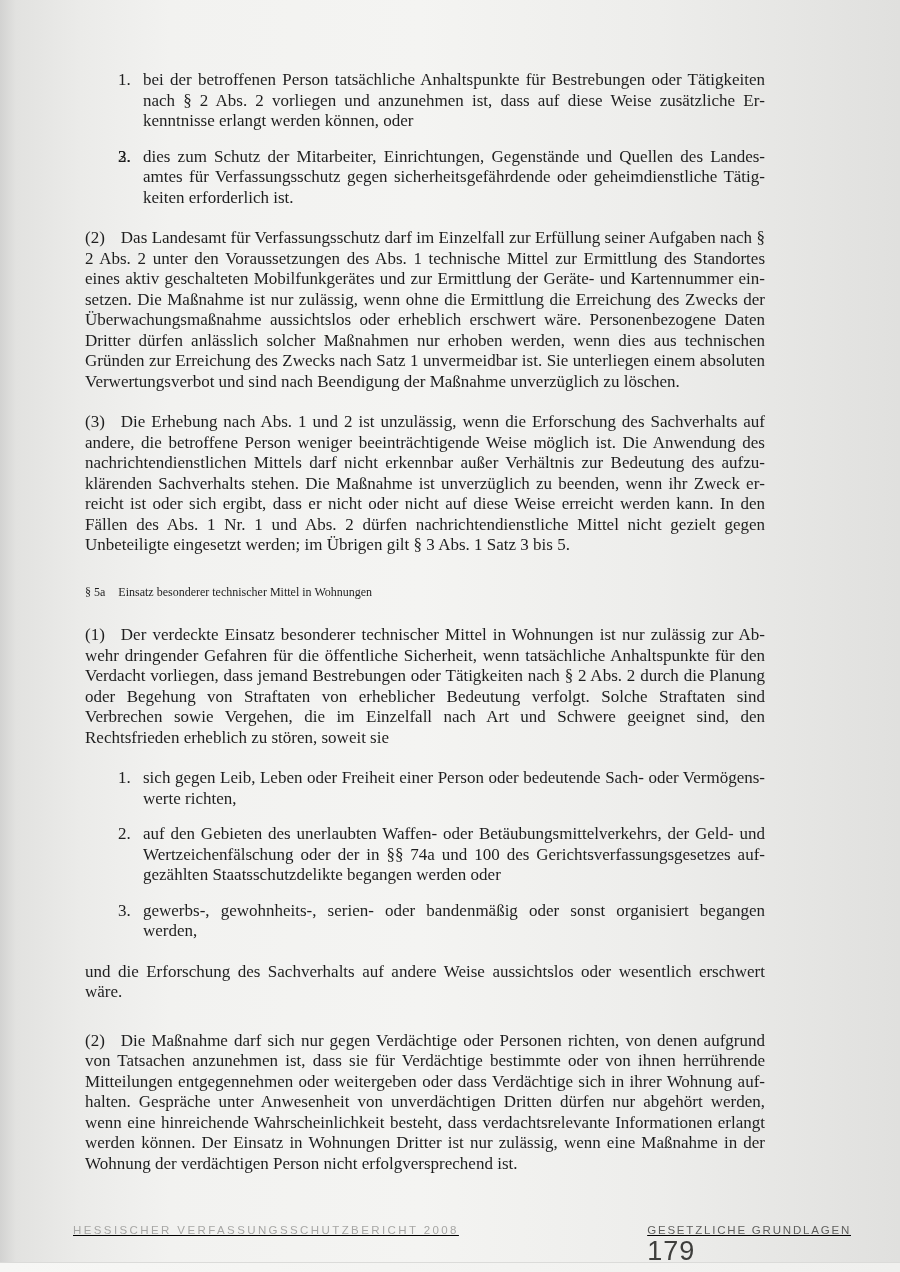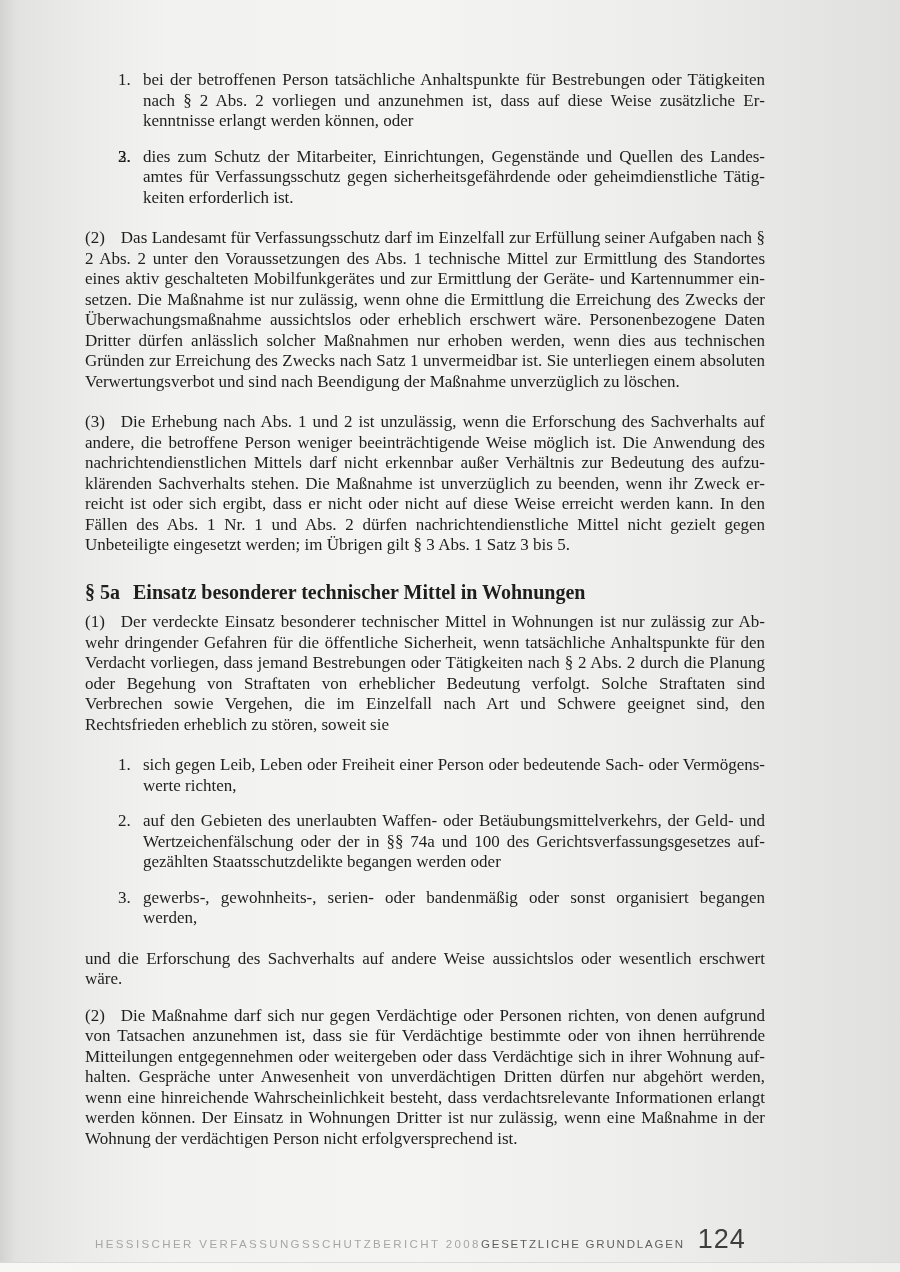--- a/index.html
+++ b/index.html
@@ -29,41 +29,42 @@
   .li {
     position: relative;
     padding-left: 58px;
     margin: 0 0 15px 0;
   }
   .li:last-child { margin-bottom: 0; }
   .li .num { position: absolute; left: 33px; top: 0; }
   .para { margin: 0 0 20px 0; font-family: Liberation Serif, serif; }
   .pmark { padding-right: 16px; }
   .sec-head {
-    margin: 26px 0 10px 0;
-    font-size: 20px;
-    font-weight: bold;
+    margin: 26px 0 23px 0;
+    font-size: 12px;
+    font-weight: normal;
     text-align: left;
   }
   .sec-head .ref { margin-right: 13px; }
-  .closing { margin: 0 0 16px 0; }
+  .closing { margin: 0 0 28px 0; }
   .footer {
     position: absolute;
-    left: 95px; width: 765px; top: 1224px;
+    left: 73px; width: 765px; top: 1224px;
     display: flex;
-    justify-content: flex-start;
+    justify-content: space-between;
     align-items: baseline;
     font-family: "Liberation Sans", sans-serif;
+    text-decoration: underline;
   }
   .footer-left {
     font-size: 11.5px;
     letter-spacing: 2.4px;
     color: #a6a6a4;
   }
-  .footer-right { display: flex; align-items: baseline; }
+  .footer-right { display: flex; align-items: baseline; flex-direction: column; }
   .footer-section {
     font-size: 11.5px;
     letter-spacing: 1.8px;
     color: #5f5f5d;
   }
   .footer-page {
     font-size: 27px;
     letter-spacing: 1px;
     color: #3e3e3c;
     margin-left: 13px;
@@ -123,19 +124,19 @@
     <p class="closing">und die Erforschung des Sachverhalts auf andere Weise aussichtslos oder wesentlich erschwert wäre.</p>
 
     <p class="para"><span class="pmark">(2)</span><span>Die Maßnahme darf sich nur gegen Verdächtige oder Personen richten, von denen aufgrund von Tatsachen anzunehmen ist, dass sie für Verdächtige bestimmte oder von ihnen herrührende Mitteilungen entgegennehmen oder weitergeben oder dass Verdächtige sich in ihrer Wohnung auf­halten. Gespräche unter Anwesenheit von unverdächtigen Dritten dürfen nur abgehört werden, wenn eine hinreichende Wahrscheinlichkeit besteht, dass verdachtsrelevante Informationen erlangt werden können. Der Einsatz in Wohnungen Dritter ist nur zulässig, wenn eine Maßnahme in der Wohnung der verdächtigen Person nicht erfolgversprechend ist.</span></p>
 
   </div>
 
   <div class="footer">
     <span class="footer-left">HESSISCHER VERFASSUNGSSCHUTZBERICHT 2008</span>
     <span class="footer-right">
       <span class="footer-section">GESETZLICHE GRUNDLAGEN</span>
-      <span class="footer-page">124</span>
+      <span class="footer-page">179</span>
     </span>
   </div>
 
   <div class="bottom-edge"></div>
 
 </div>
 
 </body></html>

